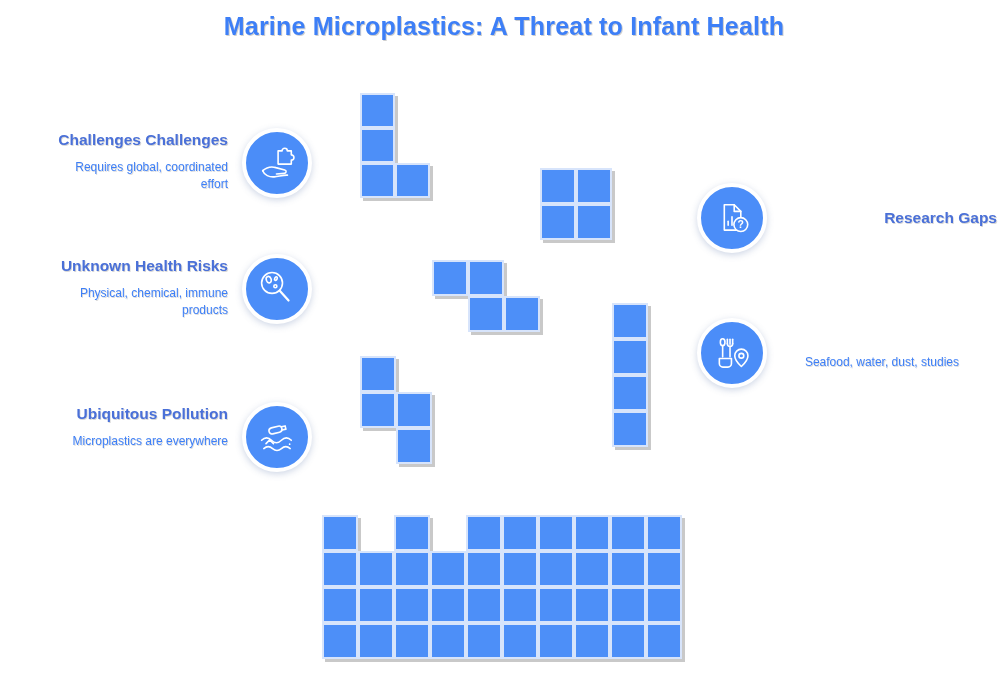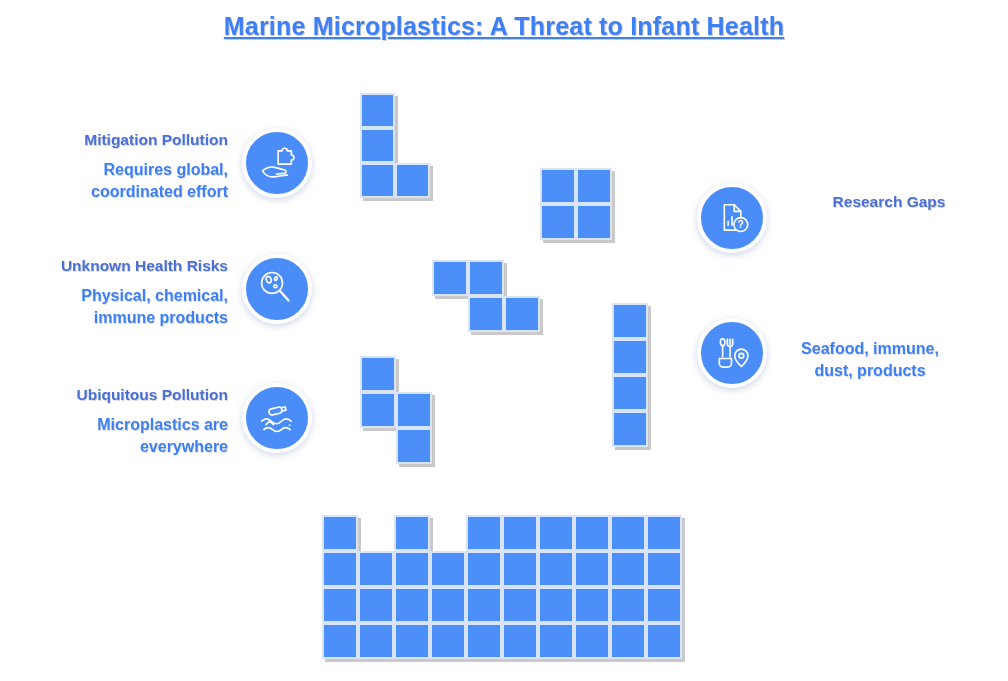--- a/index.html
+++ b/index.html
@@ -12,43 +12,42 @@
   }
   html,body{margin:0;padding:0;background:#fff;}
   .stage{
     position:relative;width:1008px;height:681px;background:#fff;overflow:hidden;
     font-family:"Liberation Sans",sans-serif;
   }
   .title{
     position:absolute;top:12px;left:0;width:100%;margin:0;text-align:center;
     font-size:25px;font-weight:700;letter-spacing:.2px;color:var(--accent);
     text-shadow:1px 1px 0 rgba(125,125,125,.38);
-    text-decoration:underline;
   }
   .tetris-layer{position:absolute;left:0;top:0;width:100%;height:100%;}
   .piece{position:absolute;}
   .cell{
     position:absolute;box-sizing:border-box;background:var(--block);
     border:2px solid var(--block-border);
     box-shadow:3px 3px 0 0 var(--piece-shadow);
   }
   .feature{position:absolute;display:flex;align-items:flex-start;gap:14px;}
   .feature .ftext h2{
     margin:0;font-size:15.5px;font-weight:700;color:var(--heading);white-space:nowrap;
     text-shadow:.8px .8px 0 rgba(130,130,130,.32);
   }
   .feature .ftext p{
-    margin:10px 0 0 0;font-size:16px;font-weight:700;line-height:1.38;color:var(--accent);
+    margin:10px 0 0 0;font-size:12px;font-weight:400;line-height:1.38;color:var(--accent);
     text-shadow:.8px .8px 0 rgba(130,130,130,.28);
   }
   .feature-left{left:40px;width:272px;}
   .feature-left .ftext{flex:1;text-align:right;margin-top:3px;}
   .feature-left .ftext p{max-width:172px;margin-left:auto;}
   .feature-right{left:697px;width:300px;}
-  .feature-right .ftext{flex:1;text-align:center;margin-top:10px;}
+  .feature-right .ftext{flex:1;text-align:right;margin-top:26px;}
   .feature-right .ftext p{max-width:178px;}
   .badge{
     flex:0 0 70px;width:70px;height:70px;border-radius:50%;background:var(--icon-bg);
     border:4px solid #fff;box-sizing:border-box;display:flex;align-items:center;justify-content:center;
     box-shadow:0 2px 7px rgba(90,115,170,.30);
   }
   .badge svg{width:44px;height:44px;display:block;}
   .badge svg *{vector-effect:non-scaling-stroke;}
 </style>
 </head>
@@ -126,21 +125,21 @@
         <div class="cell" style="width: 36px; height: 36px; left: 180px; top: 108px;"></div>
         <div class="cell" style="width: 36px; height: 36px; left: 216px; top: 108px;"></div>
         <div class="cell" style="width: 36px; height: 36px; left: 252px; top: 108px;"></div>
         <div class="cell" style="width: 36px; height: 36px; left: 288px; top: 108px;"></div>
         <div class="cell" style="width: 36px; height: 36px; left: 324px; top: 108px;"></div>
       </div>
     </div>
 
   <section class="feature feature-left" style="top:128px">
     <div class="ftext">
-      <h2>Mitigation Pollution</h2>
+      <h2>Challenges Challenges</h2>
       <p>Requires global, coordinated effort</p>
     </div>
     <div class="badge">
       <svg viewBox="0 0 40 40" fill="none" stroke="#fff" stroke-width="1.6" stroke-linecap="round" stroke-linejoin="round">
         <path d="M21 9 h3.6 a2.4 2.4 0 1 1 4.8 0 H33 v3.6 a2.4 2.4 0 1 1 0 4.8 V21 H21 z"></path>
         <path d="M7 27 c4 -3.5 8 -4 12 -2.8 l8 2.2 c2 .6 1.6 2.8 -.5 3 l-7 .6"></path>
         <path d="M7 27 c1.5 4 6 6 10.5 5.6 c4 -.3 8 -1.8 12 -1.6"></path>
       </svg>
     </div>
   </section>
@@ -154,21 +153,21 @@
       <svg viewBox="0 0 40 40" fill="none" stroke="#fff" stroke-width="1.6" stroke-linecap="round" stroke-linejoin="round">
         <circle cx="15.5" cy="14.5" r="9.5"></circle>
         <line x1="22.5" y1="21.5" x2="30.5" y2="30.5" stroke-width="2.2"></line>
         <ellipse cx="12.5" cy="11.5" rx="2.2" ry="3" transform="rotate(-20 12.5 11.5)"></ellipse>
         <circle cx="18.5" cy="17.5" r="1.4"></circle>
         <ellipse cx="19" cy="10.5" rx="1.1" ry="1.7" transform="rotate(25 19 10.5)"></ellipse>
       </svg>
     </div>
   </section>
 
-  <section class="feature feature-left" style="top:383px">
+  <section class="feature feature-left" style="top:402px">
     <div class="ftext">
       <h2>Ubiquitous Pollution</h2>
       <p>Microplastics are everywhere</p>
     </div>
     <div class="badge">
       <svg viewBox="0 0 40 40" fill="none" stroke="#fff" stroke-width="1.6" stroke-linecap="round" stroke-linejoin="round">
         <g transform="rotate(-14 20 13)">
           <rect x="12.5" y="10.5" width="12" height="5.6" rx="2.8"></rect>
           <path d="M24.5 11.8 h3.4 v3 h-3.4"></path>
         </g>
@@ -206,17 +205,17 @@
         <line x1="18.2" y1="7.5" x2="18.2" y2="12"></line>
         <line x1="20.6" y1="7.5" x2="20.6" y2="11.5"></line>
         <path d="M15.8 11.5 a2.4 2.4 0 0 0 4.8 0"></path>
         <line x1="18.2" y1="14" x2="18.2" y2="23.5"></line>
         <path d="M8.5 25 h11 v4.6 a3.2 3.2 0 0 1 -3.2 3.2 h-4.6 a3.2 3.2 0 0 1 -3.2 -3.2 z"></path>
         <path d="M28.5 16.5 a6 6 0 0 1 6 6 c0 4.3 -6 9.8 -6 9.8 s-6 -5.5 -6 -9.8 a6 6 0 0 1 6 -6 z"></path>
         <circle cx="28.5" cy="22.5" r="2.2"></circle>
       </svg>
     </div>
     <div class="ftext">
-      <p>Seafood, immune, dust, products</p>
+      <p>Seafood, water, dust, studies</p>
     </div>
   </section>
 
 </div>
 
 </body></html>

